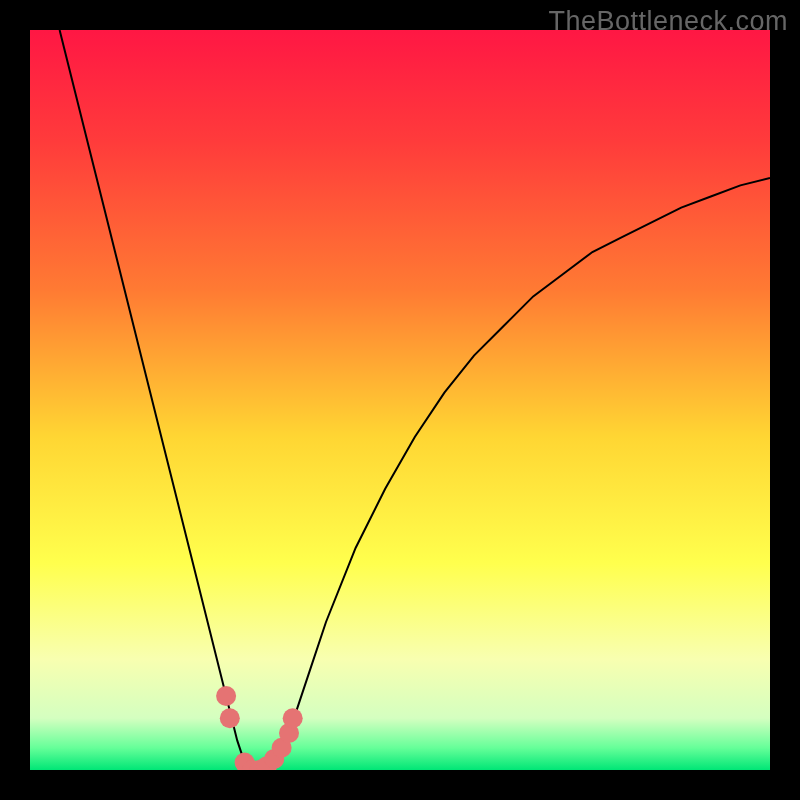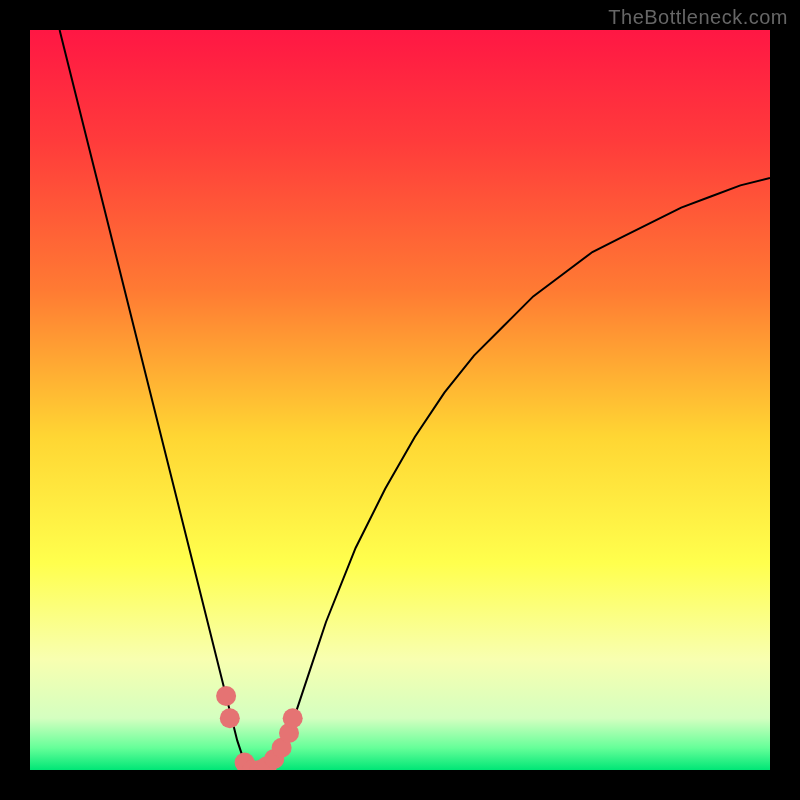--- a/index.html
+++ b/index.html
@@ -24,21 +24,21 @@
     left: 0;
     top: 0;
     width: 740px;
     height: 740px;
   }
   .watermark {
     position: absolute;
     top: 6px;
     right: 12px;
     color: #666;
-    font-size: 20px;
+    font-size: 27px;
     font-weight: 500;
     letter-spacing: 0.5px;
     z-index: 10;
   }
 </style>
 </head>
 <body>
 
 <div class="watermark">TheBottleneck.com</div>
 

